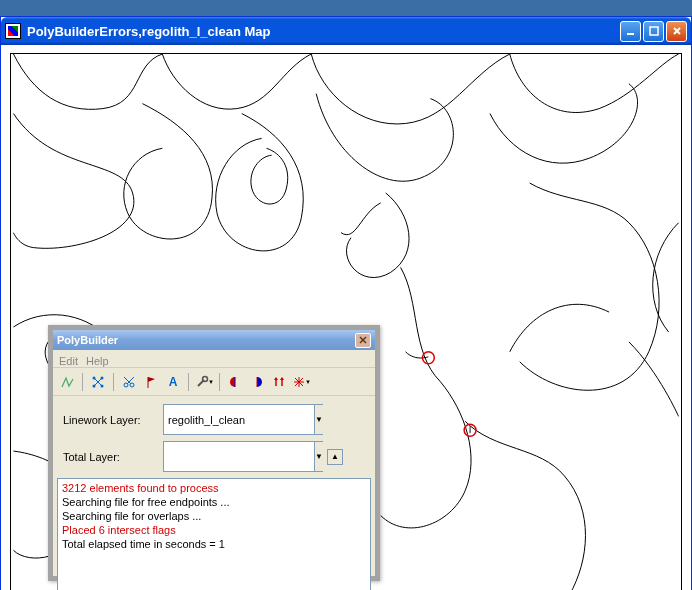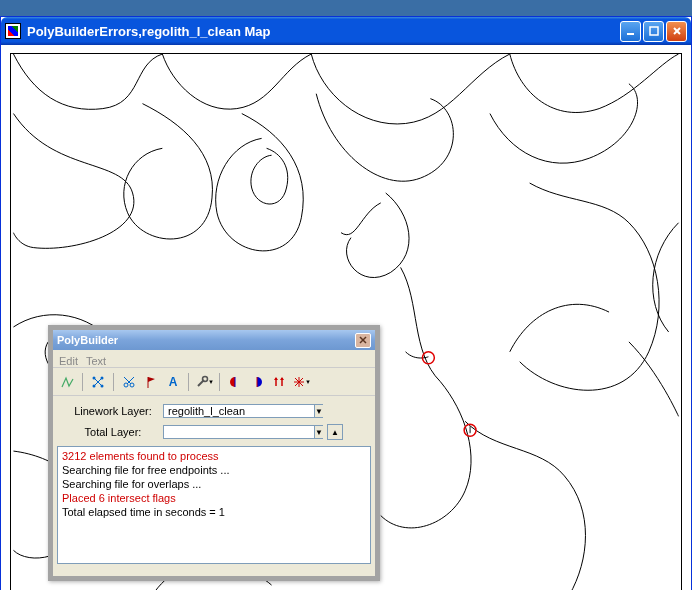--- a/index.html
+++ b/index.html
@@ -162,29 +162,29 @@
   }
   .fields {
     padding: 8px 10px 6px 10px;
     display: grid;
     grid-template-columns: 100px 160px 30px;
     row-gap: 6px;
     align-items: center;
     background: #ece9d8;
   }
   .fields label {
-    text-align: center;
+    text-align: left;
     padding-right: 0;
     color: #000;
   }
   .combo {
     display: flex;
     border: 1px solid #7f9db9;
     background: #fff;
-    height: 14px;
+    height: 31px;
   }
   .combo input {
     border: none;
     flex: 1;
     padding: 0 4px;
     font: inherit;
     outline: none;
     background: #fff;
   }
   .combo-btn {
@@ -285,21 +285,21 @@
         <span class="spacer"></span>
         <div class="dlg-close">
           <svg width="8" height="8">
               <line x1="1" y1="1" x2="7" y2="7" stroke="#5a3520" stroke-width="1.5"></line>
               <line x1="7" y1="1" x2="1" y2="7" stroke="#5a3520" stroke-width="1.5"></line>
             </svg>
         </div>
       </div>
       <div class="dlg-menu">
         <span>Edit</span>
-        <span>Text</span>
+        <span>Help</span>
       </div>
       <div class="dlg-toolbar">
         <div class="tb-btn">
             <svg width="14" height="14">
               <polyline points="2,12 6,3 9,11 13,4" fill="none" stroke="#4a6" stroke-width="1.2"></polyline>
             </svg>
           </div>
         <div class="tb-sep"></div>
         <div class="tb-btn">
             <svg width="14" height="14">

